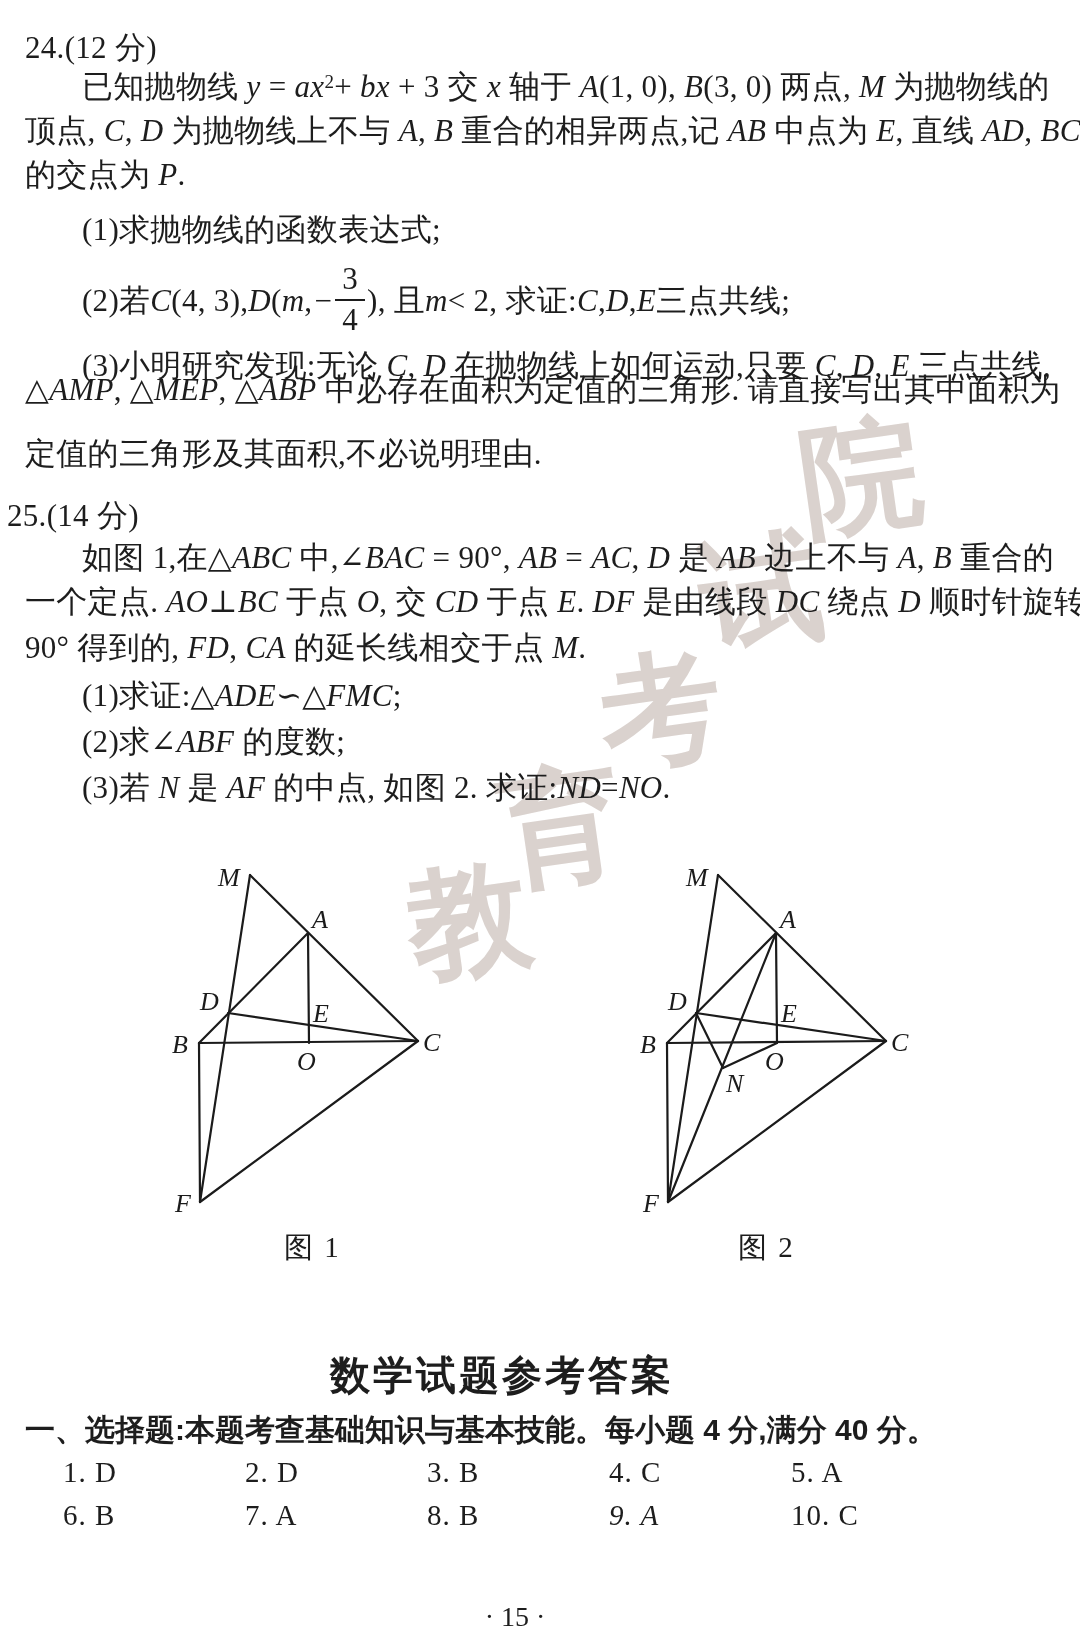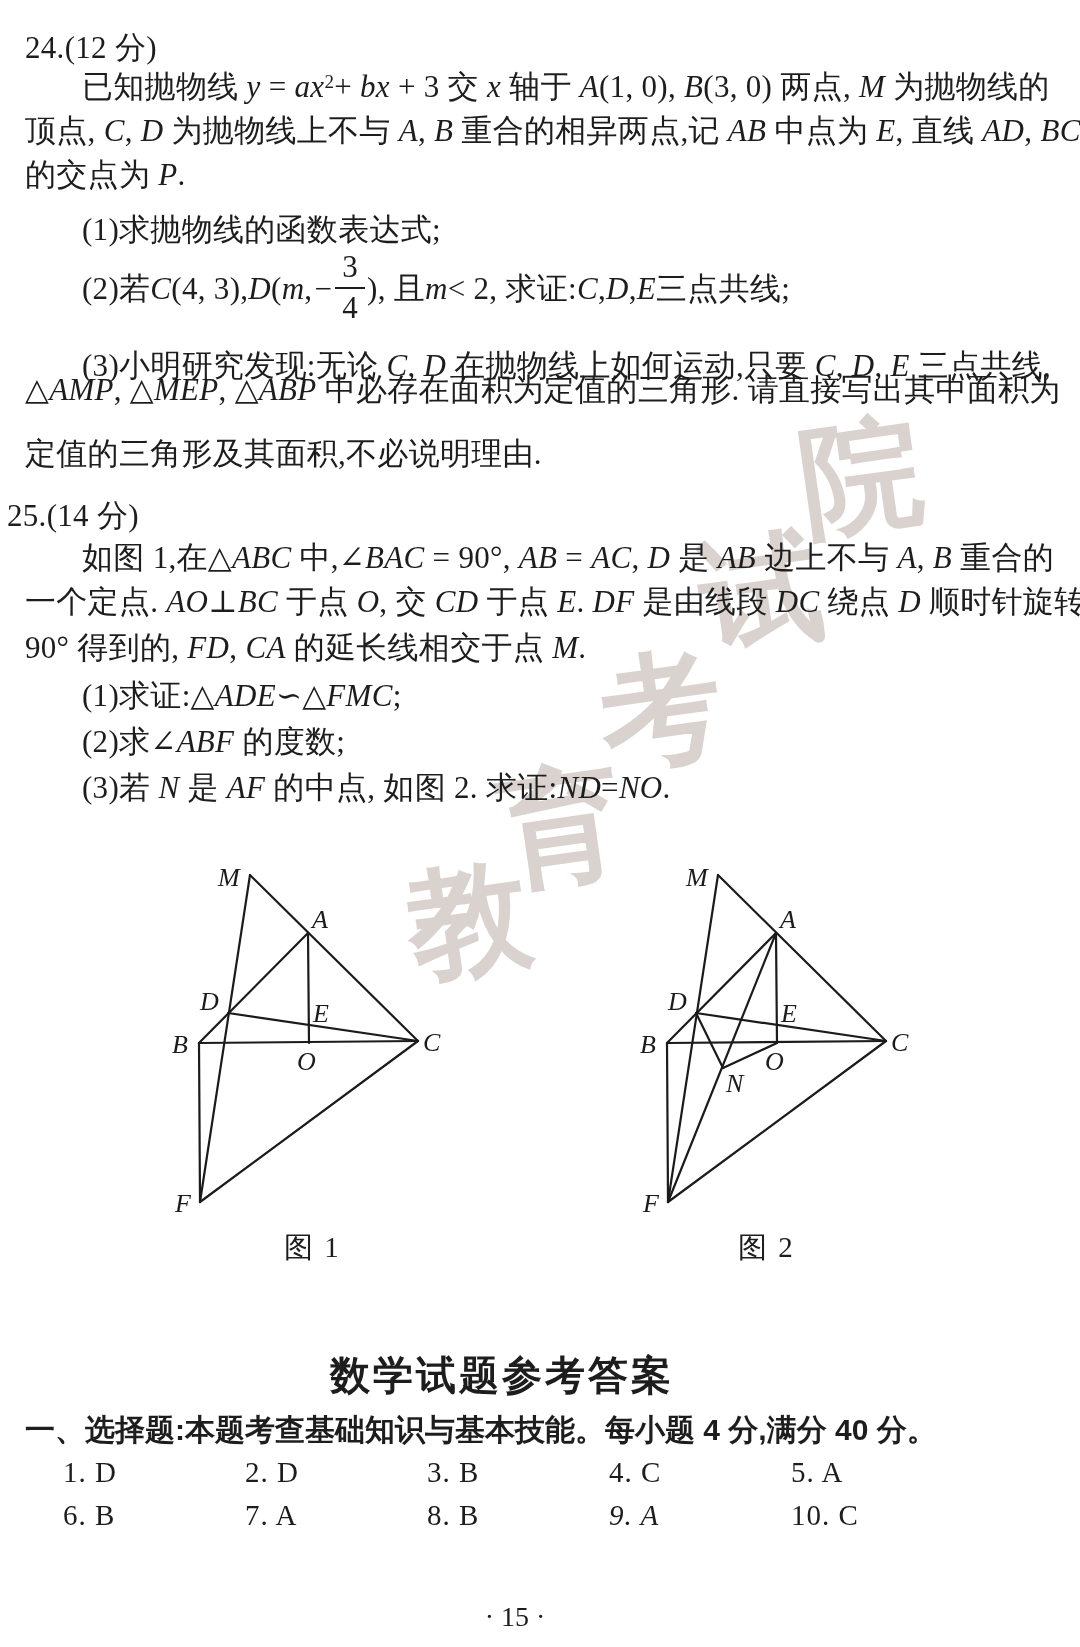--- a/index.html
+++ b/index.html
@@ -4,21 +4,21 @@
 <style>
   html,body{margin:0;padding:0;background:#e8e8e8;}
   .page{
     position:relative;width:1080px;height:1647px;margin:0 auto;background:#ffffff;
     font-family:"Liberation Serif","DejaVu Serif",serif;color:#1d1d1d;overflow:hidden;
   }
   .wm-layer{position:absolute;inset:0;pointer-events:none;}
   .wm{position:absolute;font-family:"DejaVu Serif","Liberation Serif",serif;font-weight:bold;
       font-size:122px;transform:rotate(-8deg);line-height:1;user-select:none;}
   .tline{position:absolute;font-size:31px;line-height:1.18;white-space:nowrap;letter-spacing:0.3px;}
-  .fracline{display:flex;align-items:center;height:66px;line-height:1;}
+  .fracline{display:flex;align-items:center;height:66px;line-height:1;margin-top:12px;}
   .it{font-style:italic;}
   .sup{font-size:19px;vertical-align:9px;}
   .frac{display:inline-flex;align-items:center;margin:0 2px;}
   .frac .neg{margin-right:3px;}
   .frac .stack{display:inline-flex;flex-direction:column;align-items:center;line-height:1.05;}
   .frac .num{border-bottom:2px solid #1d1d1d;padding:0 7px 3px 7px;}
   .frac .den{padding-top:3px;}
   .figs-svg{position:absolute;left:0;top:0;pointer-events:none;}
   .fline{stroke:#1b1b1b;stroke-width:2.2;fill:none;stroke-linecap:round;}
   .flabel{font-family:"Liberation Serif","DejaVu Serif",serif;font-style:italic;font-size:26px;fill:#1b1b1b;}

